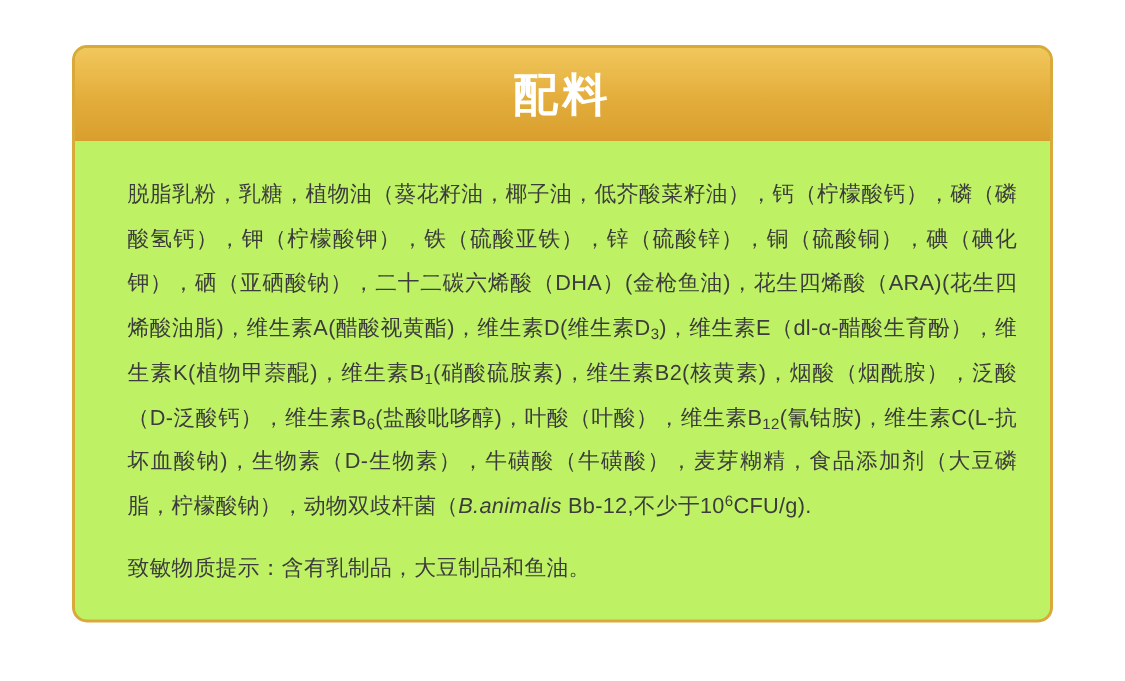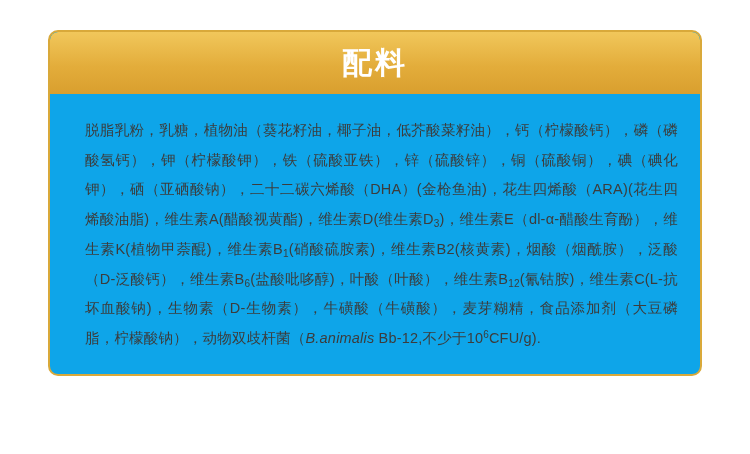--- a/index.html
+++ b/index.html
@@ -14,21 +14,21 @@
     overflow: hidden;
   }
   .card {
     position: absolute;
     left: 48px;
     top: 30px;
     width: 654px;
     box-sizing: border-box;
     border: 2px solid #d9a93a;
     border-radius: 10px;
-    background: #0ea5e9;
+    background: #bef264;
     overflow: hidden;
   }
   .card-header {
     height: 62px;
     background: linear-gradient(180deg, #f1c75b 0%, #e3ad3b 55%, #d99f2e 100%);
     display: flex;
     align-items: center;
     justify-content: center;
     border-top-left-radius: 8px;
     border-top-right-radius: 8px;
@@ -74,14 +74,15 @@
 </style>
 </head>
 <body>
 
 <div class="card">
   <div class="card-header">
     <div class="card-title">配料</div>
   </div>
   <div class="card-body">
     <div class="ingredients"><span>脱脂乳粉，乳糖，植物油（葵花籽油，椰子油，低芥酸菜籽油），钙（柠檬酸钙），磷（磷酸氢钙），钾（柠檬酸钾），铁（硫酸亚铁），锌（硫酸锌），铜（硫酸铜），碘（碘化钾），硒（亚硒酸钠），二十二碳六烯酸（DHA）(金枪鱼油)，花生四烯酸（ARA)(花生四烯酸油脂)，维生素A(醋酸视黄酯)，维生素D(维生素D</span><sub>3</sub><span>)，维生素E（dl-α-醋酸生育酚），维生素K(植物甲萘醌)，维生素B</span><sub>1</sub><span>(硝酸硫胺素)，维生素B2(核黄素)，烟酸（烟酰胺），泛酸（D-泛酸钙），维生素B</span><sub>6</sub><span>(盐酸吡哆醇)，叶酸（叶酸），维生素B</span><sub>12</sub><span>(氰钴胺)，维生素C(L-抗坏血酸钠)，生物素（D-生物素），牛磺酸（牛磺酸），麦芽糊精，食品添加剂（大豆磷脂，柠檬酸钠），动物双歧杆菌（</span><span class="italic">B.animalis</span><span> Bb-12,不少于10</span><sup>6</sup><span>CFU/g).</span></div>
+    <div class="allergen">致敏物质提示：含有乳制品，大豆制品和鱼油。</div>
   </div>
 </div>
 
 </body></html>

